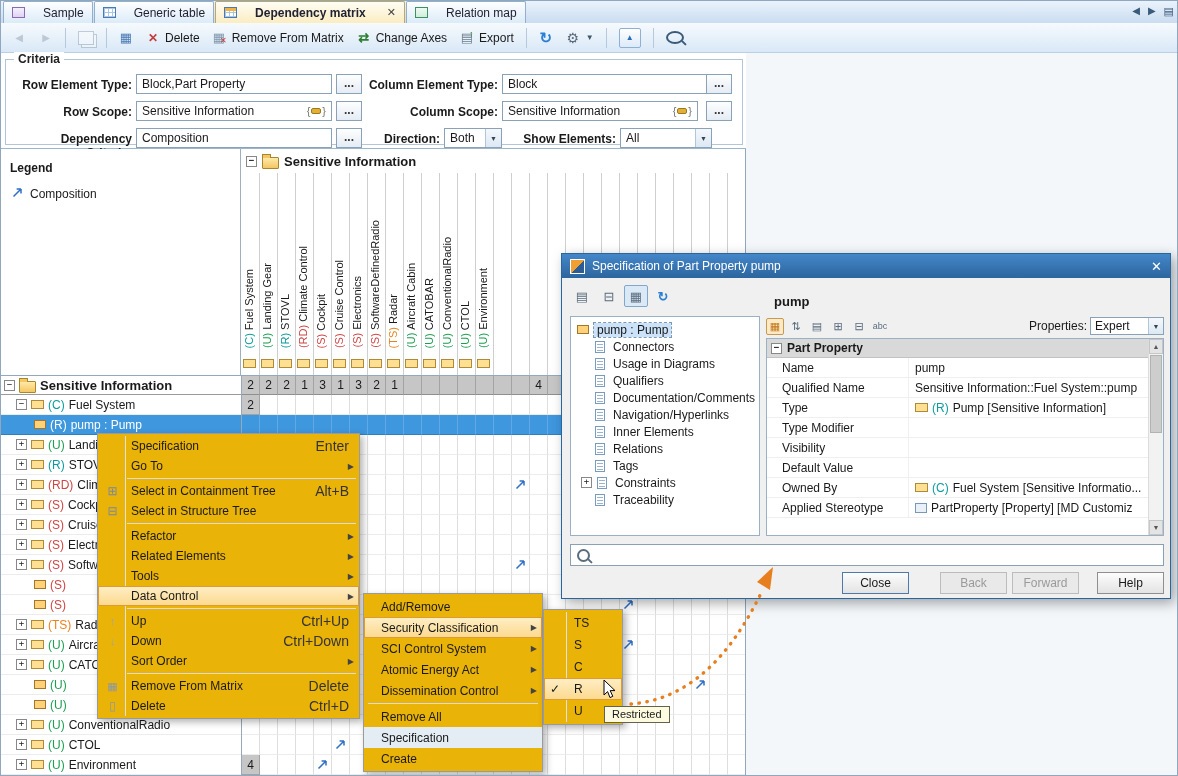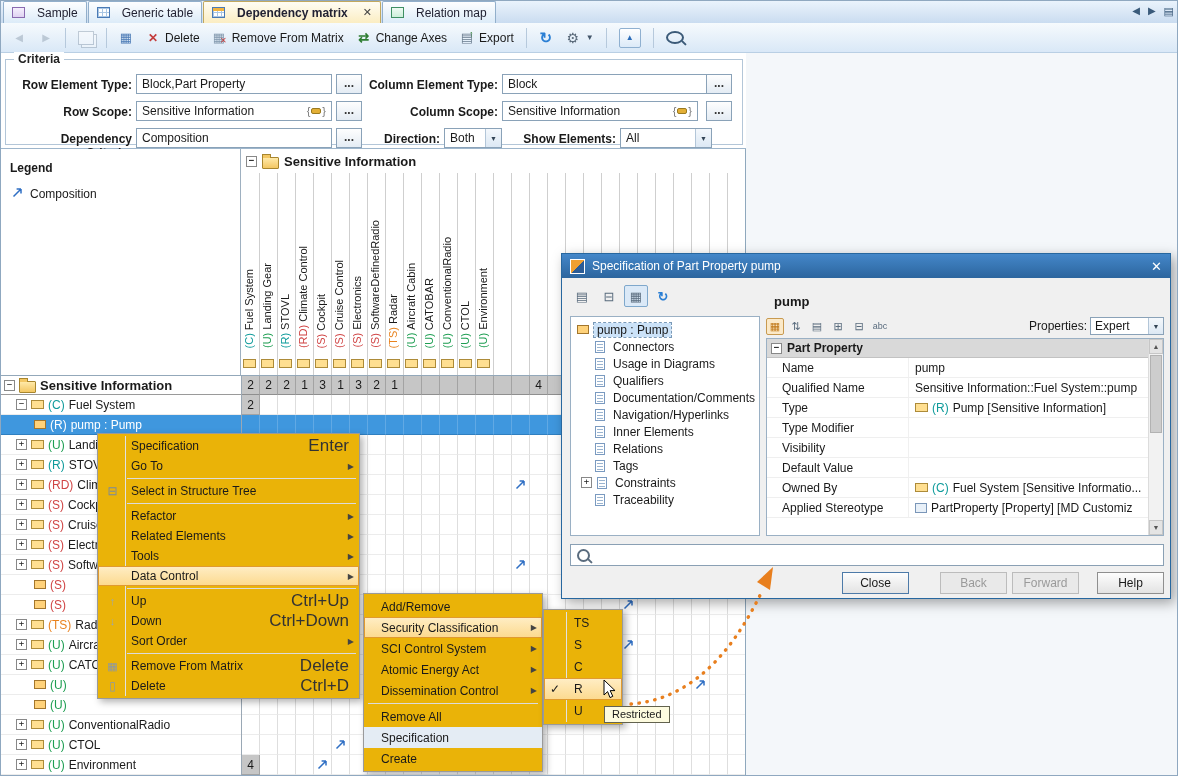--- a/index.html
+++ b/index.html
@@ -3,21 +3,21 @@
 <meta charset="utf-8">
 <style>
   html,body{margin:0;padding:0}
   body{font-family:"Liberation Sans",sans-serif;background:#fff}
   #app{position:relative;width:1178px;height:776px;overflow:hidden;background:#fff;font-size:12px;color:#1a1a1a;border:1px solid #8fa8c0;box-sizing:border-box}
   .right-bg{position:absolute;left:745px;top:52px;width:433px;height:724px;background:#f4f7fa}
 
   
   .tabbar{position:absolute;left:0;top:0;width:1178px;height:22px;background:linear-gradient(#eaf3fc,#cadcf0);border-bottom:1px solid #a6c0da}
   .tabs{position:absolute;left:2px;bottom:0;display:flex;align-items:flex-end}
-  .tab{display:flex;align-items:center;gap:12px;height:21px;padding:0 8px;margin-right:1px;border:1px solid #92afcb;border-bottom:none;border-radius:2px 2px 0 0;background:linear-gradient(#fdfeff,#dcebf8);font-size:12px;color:#223;white-space:nowrap}
+  .tab{display:flex;align-items:center;gap:18px;height:21px;padding:0 8px;margin-right:1px;border:1px solid #92afcb;border-bottom:none;border-radius:2px 2px 0 0;background:linear-gradient(#fdfeff,#dcebf8);font-size:12px;color:#223;white-space:nowrap}
   .tab.active{background:linear-gradient(#fffdf4,#fbedc2);border-color:#c2a85e;font-weight:bold}
   .tab .close{font-size:11px;color:#444;margin-left:3px;font-weight:normal}
   .tab-nav{position:absolute;right:5px;top:4px;display:flex;gap:8px;color:#3a5a7a;font-size:10px}
   .tabicon{display:inline-block;width:13px;height:11px;border:1px solid #667;background:#fff;box-sizing:border-box}
   .diagram-icon{border-color:#8a6ab0;background:linear-gradient(#f5f0fd,#dfd2f2)}
   .table-icon{border-color:#4a7ab5;background-image:linear-gradient(#a9c6e4 1px,transparent 1px),linear-gradient(90deg,#a9c6e4 1px,transparent 1px);background-size:4px 4px}
   .matrix-icon{border-color:#4a7ab5;background-image:linear-gradient(#a9c6e4 1px,transparent 1px),linear-gradient(90deg,#a9c6e4 1px,transparent 1px);background-size:4px 4px;box-shadow:inset 0 3px 0 #f2b441}
   .relation-map-icon{border-color:#3f8f63;background:linear-gradient(#eefaf3,#cdeeda)}
 
   
@@ -92,21 +92,21 @@
   .cls{left:542px;top:608px;width:80px;z-index:42}
   .gline{position:absolute;top:2px;bottom:2px;width:1px;background:#e2e2e2}
   .ctx .gline{left:27px}
   .cls .gline{left:22px}
   .mitem{display:flex;align-items:center;position:relative;font-size:12px;color:#1a1a1a;white-space:nowrap;box-sizing:border-box}
   .ctx .mitem{height:20px;padding:0 10px 0 33px}
   .dm .mitem{height:21px;padding:0 16px 0 17px}
   .cls .mitem{height:22px;padding:0 6px 0 30px}
   .mitem.hl{background:linear-gradient(#ffeec6,#fcd98d);outline:1px solid #e09a30;outline-offset:-1px}
   .mitem.subtle{background:#e4ecf4}
-  .sc{margin-left:auto;font-size:17px;color:#333;padding-left:18px}
+  .sc{margin-left:auto;font-size:14px;color:#333;padding-left:18px}
   .sub{position:absolute;right:5px;font-size:8px;color:#444}
   .check{position:absolute;left:6px;font-size:12px;color:#222}
   .msep{height:1px;background:#dcdcdc;margin:2px 3px 2px 29px}
   .dm .msep{margin:2px 4px}
   .micon{position:absolute;left:5px;width:19px;text-align:center;font-size:11px;color:#7d8ea0}
   .containment-tree-icon::before{content:"⊞";color:#7a8aa0;font-size:12px}
   .structure-tree-icon::before{content:"⊟";color:#7a8aa0;font-size:12px}
   .up-icon::before{content:"↑";color:#9aa6b4;font-weight:bold}
   .down-icon::before{content:"↓";color:#9aa6b4;font-weight:bold}
   .remove-matrix-gutter-icon::before{content:"▦";color:#8a98a8}
@@ -1157,20 +1157,25 @@
       <div class="mitem">
         <span>Specification</span>
         <span class="sc">Enter</span>
       </div>
       <div class="mitem">
         <span>Go To</span>
         <span class="sub">▶</span>
       </div>
       <div class="msep"></div>
       <div class="mitem">
+        <span class="micon containment-tree-icon"></span>
+        <span>Select in Containment Tree</span>
+        <span class="sc">Alt+B</span>
+      </div>
+      <div class="mitem">
         <span class="micon structure-tree-icon"></span>
         <span>Select in Structure Tree</span>
       </div>
       <div class="msep"></div>
       <div class="mitem">
         <span>Refactor</span>
         <span class="sub">▶</span>
       </div>
       <div class="mitem">
         <span>Related Elements</span>

